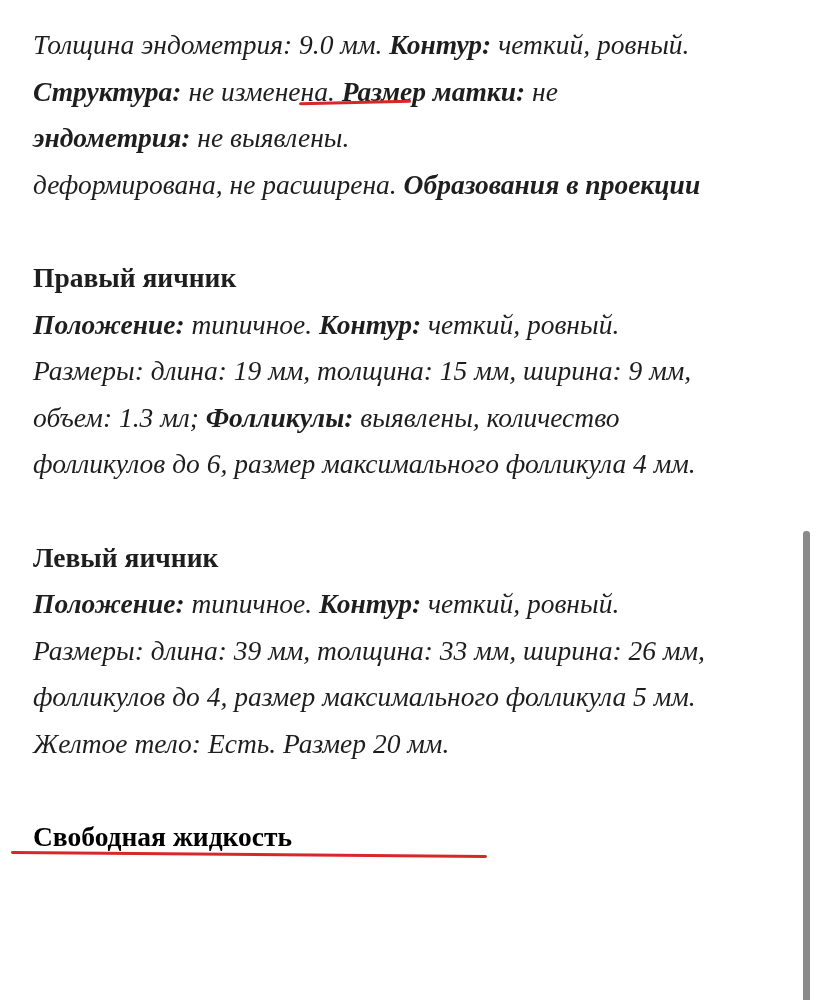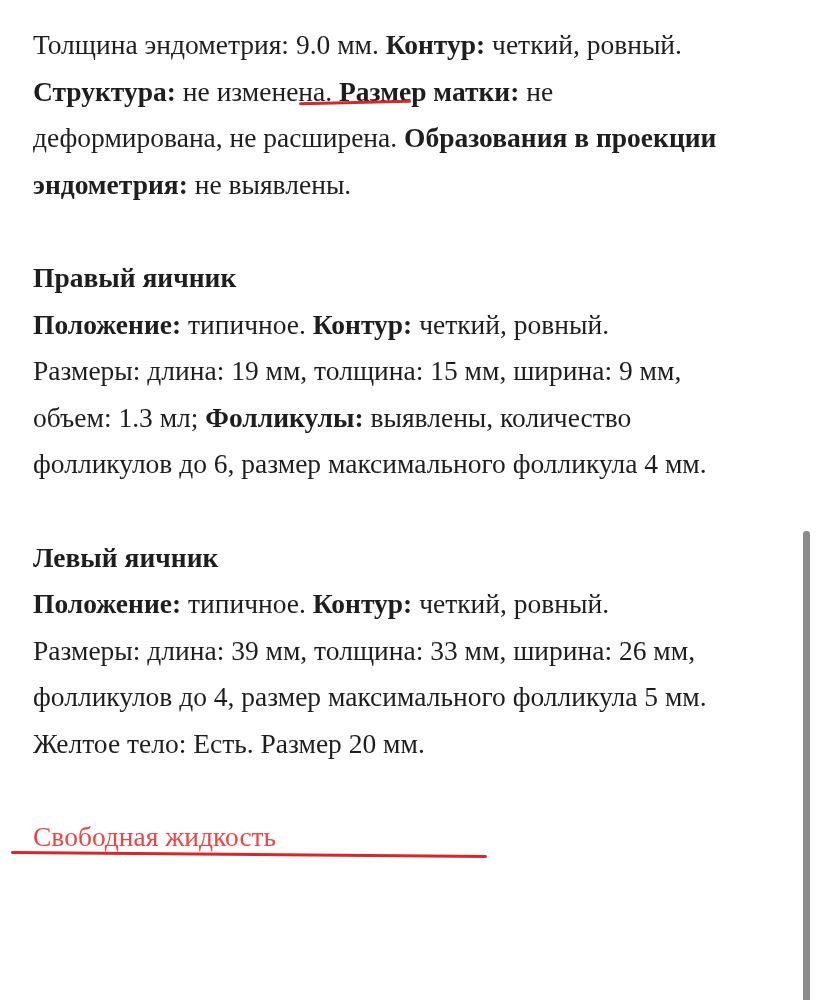--- a/index.html
+++ b/index.html
@@ -8,22 +8,22 @@
       background: #ffffff; position: relative;
       font-family: "Liberation Serif", "DejaVu Serif", serif;
       color: #1e1e1e;
     }
     .content {
       position: absolute; left: 33px; top: 22px; width: 760px;
       font-size: 27.5px; line-height: 46.5px;
     }
     .section { margin: 0 0 47px 0; }
     .section-title { font-weight: bold; }
-    .section-title.muted { font-weight: normal; color: #ef4444; }
-    .line { white-space: nowrap; position: relative; }
+    .section-title.muted { font-weight: bold; color: #000000; }
+    .line { white-space: nowrap; position: relative; font-style: italic; }
     b { font-weight: bold; }
     .underline {
       position: absolute; height: 3px; background: #d8272a; border-radius: 2px;
     }
     .u1 { left: 266px; top: 79px; width: 112px; transform: rotate(-1.2deg); }
     .u2 { left: -22px; top: 831px; width: 476px; transform: rotate(0.5deg); }
     .scrollbar {
       position: absolute; left: 803px; top: 531px; width: 7px; height: 469px;
       background: #8a8a8a; border-radius: 3px 3px 0 0;
     }
@@ -34,24 +34,24 @@
 <div class="content">
 
   <div class="section">
     <div class="line">
       <span>Толщина эндометрия: </span><span>9.0 мм.</span><b> Контур:</b><span> четкий, ровный.</span>
     </div>
     <div class="line">
       <b>Структура:</b><span> не изменена. </span><b>Размер матки:</b><span> не</span>
     </div>
     <div class="line">
-      <span>деформирована, не расширена. </span><b>Образования в проекции</b>
+      <b>эндометрия:</b><span> не выявлены.</span>
     </div>
     <div class="line">
-      <b>эндометрия:</b><span> не выявлены.</span>
+      <span>деформирована, не расширена. </span><b>Образования в проекции</b>
     </div>
   </div>
 
   <div class="section">
     <div class="section-title">Правый яичник</div>
     <div class="line">
       <b>Положение:</b><span> типичное. </span><b>Контур:</b><span> четкий, ровный.</span>
     </div>
     <div class="line">
       <span>Размеры: длина: 19 мм, толщина: 15 мм, ширина: 9 мм,</span>

